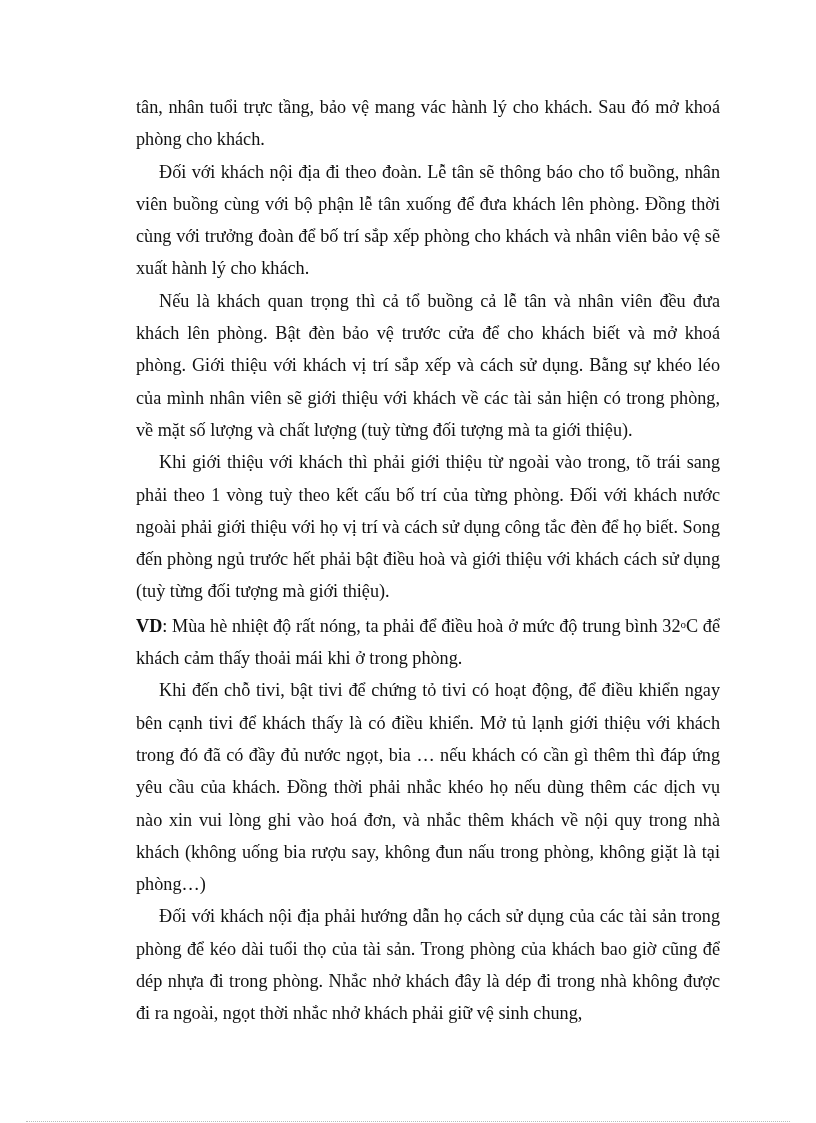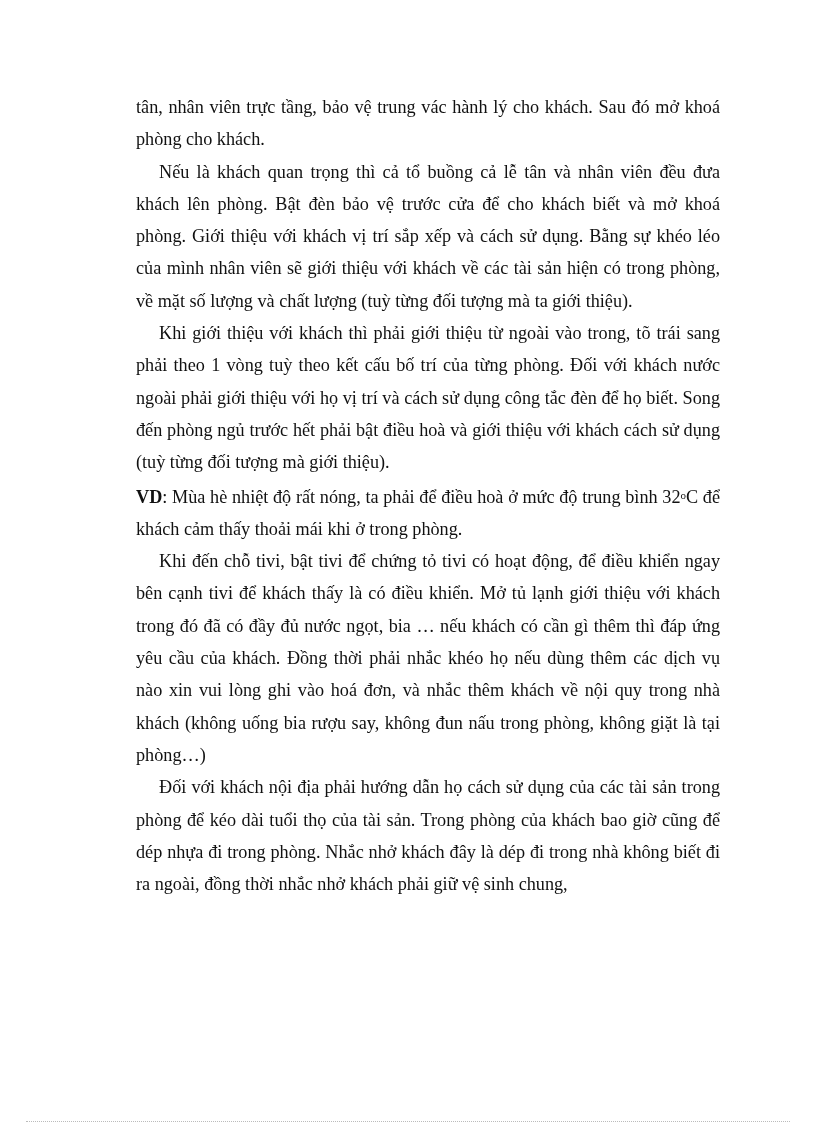--- a/index.html
+++ b/index.html
@@ -16,21 +16,22 @@
   .sup { font-size:11px; vertical-align:4px; }
   .footer-rule {
     position:absolute; left:26px; right:26px; top:1121px; height:0;
     border-top:1px dotted #bbbbbb;
   }
 </style>
 </head>
 <body>
 
 <div class="page">
-  <p class="para noindent">tân, nhân viên trực tầng, bảo vệ trung vác hành lý cho khách. Sau đó mở khoá phòng cho khách.</p>
+  <p class="para noindent">tân, nhân tuổi trực tầng, bảo vệ mang vác hành lý cho khách. Sau đó mở khoá phòng cho khách.</p>
+  <p class="para">Đối với khách nội địa đi theo đoàn. Lễ tân sẽ thông báo cho tổ buồng, nhân viên buồng cùng với bộ phận lễ tân xuống để đưa khách lên phòng. Đồng thời cùng với trưởng đoàn để bố trí sắp xếp phòng cho khách và nhân viên bảo vệ sẽ xuất hành lý cho khách.</p>
   <p class="para">Nếu là khách quan trọng thì cả tổ buồng cả lễ tân và nhân viên đều đưa khách lên phòng. Bật đèn bảo vệ trước cửa để cho khách biết và mở khoá phòng. Giới thiệu với khách vị trí sắp xếp và cách sử dụng. Bằng sự khéo léo của mình nhân viên sẽ giới thiệu với khách về các tài sản hiện có trong phòng, về mặt số lượng và chất lượng (tuỳ từng đối tượng mà ta giới thiệu).</p>
   <p class="para">Khi giới thiệu với khách thì phải giới thiệu từ ngoài vào trong, tõ trái sang phải theo 1 vòng tuỳ theo kết cấu bố trí của từng phòng. Đối với khách nước ngoài phải giới thiệu với họ vị trí và cách sử dụng công tắc đèn để họ biết. Song đến phòng ngủ trước hết phải bật điều hoà và giới thiệu với khách cách sử dụng (tuỳ từng đối tượng mà giới thiệu).</p>
   <p class="para noindent"><span class="label">VD</span><span>: Mùa hè nhiệt độ rất nóng, ta phải để điều hoà ở mức độ trung bình 32</span><span class="sup">o</span><span>C để khách cảm thấy thoải mái khi ở trong phòng.</span></p>
   <p class="para">Khi đến chỗ tivi, bật tivi để chứng tỏ tivi có hoạt động, để điều khiển ngay bên cạnh tivi để khách thấy là có điều khiển. Mở tủ lạnh giới thiệu với khách trong đó đã có đầy đủ nước ngọt, bia … nếu khách có cần gì thêm thì đáp ứng yêu cầu của khách. Đồng thời phải nhắc khéo họ nếu dùng thêm các dịch vụ nào xin vui lòng ghi vào hoá đơn, và nhắc thêm khách về nội quy trong nhà khách (không uống bia rượu say, không đun nấu trong phòng, không giặt là tại phòng…)</p>
-  <p class="para">Đối với khách nội địa phải hướng dẫn họ cách sử dụng của các tài sản trong phòng để kéo dài tuổi thọ của tài sản. Trong phòng của khách bao giờ cũng để dép nhựa đi trong phòng. Nhắc nhở khách đây là dép đi trong nhà không biết đi ra ngoài, đồng thời nhắc nhở khách phải giữ vệ sinh chung,</p>
+  <p class="para">Đối với khách nội địa phải hướng dẫn họ cách sử dụng của các tài sản trong phòng để kéo dài tuổi thọ của tài sản. Trong phòng của khách bao giờ cũng để dép nhựa đi trong phòng. Nhắc nhở khách đây là dép đi trong nhà không được đi ra ngoài, ngọt thời nhắc nhở khách phải giữ vệ sinh chung,</p>
 </div>
 
 <div class="footer-rule"></div>
 
 </body></html>

